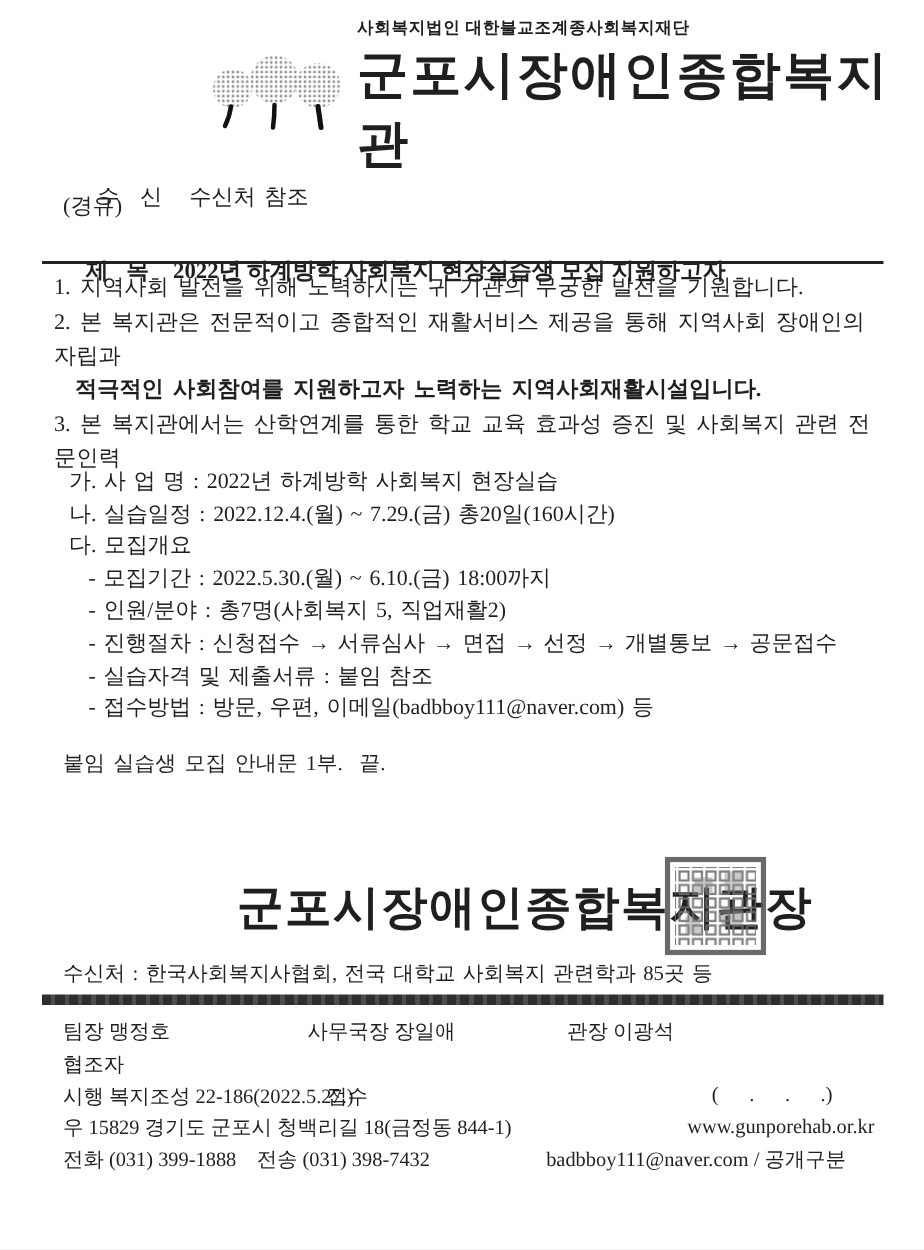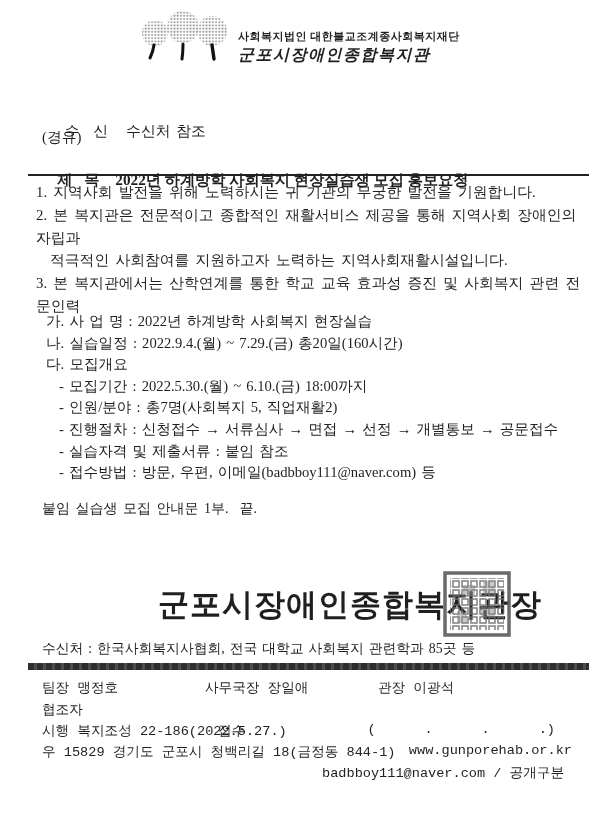--- a/index.html
+++ b/index.html
@@ -7,57 +7,57 @@
   .page {
     position:relative; width:616px; height:833px; margin:0 auto;
     background:#ffffff; color:#1f1f1f;
     font-family:"Liberation Serif","DejaVu Serif",serif;
     overflow:hidden;
   }
   .pre { white-space:pre; }
   .line { position:absolute; white-space:pre; }
 
   
-  .letterhead { position:absolute; left:138px; top:8px; display:flex; align-items:flex-end; }
+  .letterhead { position:absolute; left:138px; top:8px; display:flex; align-items:center; }
   .lh-text { margin-left:6px; }
   .lh-small { font-size:11px; font-weight:bold; letter-spacing:0.5px; margin-top:3px; }
-  .lh-big { font-size:16px; font-weight:bold; letter-spacing:1.5px; margin-top:1px;font-style:italic; }
+  .lh-big { font-size:34px; font-weight:bold; letter-spacing:1.5px; margin-top:1px; }
 
   
   .recv { font-size:14.8px; word-spacing:2px; }
   .recv-label { letter-spacing:4px; margin-right:14px; }
   .subject-line { font-weight:bold; font-size:15.2px; }
   .subject-label { letter-spacing:4px; margin-right:12px; }
   .title-rule { position:absolute; left:28px; width:561px; height:2px; background:#222; }
 
   
   .paras { position:absolute; left:36px; top:181px; width:556px;
            font-size:14.8px; line-height:22.8px; word-spacing:2.5px; }
-  .paras .cont { padding-left:14px; }
+  .paras .cont { padding-left:14px;font-weight:bold; }
 
   
   .details { position:absolute; left:46px; top:311px; width:546px;
              font-size:14.6px; line-height:21.6px; word-spacing:1.5px; }
   .details div { white-space:pre; }
   .details .sub { padding-left:13px; }
   .email-link { }
 
   
   .attach { font-size:14px; word-spacing:2px; }
 
   .sign-title { position:absolute; left:158px; top:584px; font-size:31px;
                 font-weight:bold; letter-spacing:1px; white-space:pre; }
   .stamp { position:absolute; left:443px; top:571px; opacity:0.88; }
 
   .dist { font-size:13.8px; word-spacing:1.5px; }
 
   .thick-bar { position:absolute; left:28px; top:663px; width:561px; height:7px;
                background:repeating-linear-gradient(90deg,#2e2e2e 0 6px,#4d4d4d 6px 9px); }
 
-  .foot { font-size:13.6px;font-family:Liberation Mono, monospace; }
+  .foot { font-size:13.6px; }
 </style>
 </head>
 <body>
 
 <div class="page">
 
   <div class="letterhead">
     <span>
       <svg width="94" height="54" viewBox="0 0 94 54" aria-hidden="true">
         <defs>
@@ -77,34 +77,34 @@
       <div class="lh-small">사회복지법인 대한불교조계종사회복지재단</div>
       <div class="lh-big">군포시장애인종합복지관</div>
     </div>
   </div>
 
   <div class="line recv" style="left:42px; top:105px;">
     <span class="recv-label">수 신</span><span>수신처 참조</span>
   </div>
   <div class="line recv" style="left:42px; top:128px;">(경유)</div>
   <div class="line subject-line" style="left:42px; top:152px;">
-    <span class="subject-label">제 목</span><span>2022년 하계방학 사회복지 현장실습생 모집 홍보요청</span>
+    <span class="subject-label">제 목</span><span>2022년 하계방학 사회복지 현장실습생 모집 지원하고자</span>
   </div>
   <div class="title-rule" style="top:174px;"></div>
 
   <div class="paras">
     <div>1. 지역사회 발전을 위해 노력하시는 귀 기관의 무궁한 발전을 기원합니다.</div>
     <div>2. 본 복지관은 전문적이고 종합적인 재활서비스 제공을 통해 지역사회 장애인의 자립과</div>
     <div class="cont">적극적인 사회참여를 지원하고자 노력하는 지역사회재활시설입니다.</div>
     <div>3. 본 복지관에서는 산학연계를 통한 학교 교육 효과성 증진 및 사회복지 관련 전문인력</div>
   </div>
 
   <div class="details">
     <div>가. 사 업 명 : 2022년 하계방학 사회복지 현장실습</div>
-    <div>나. 실습일정 : 2022.9.4.(월) ~ 7.29.(금) 총20일(160시간)</div>
+    <div>나. 실습일정 : 2022.12.4.(월) ~ 7.29.(금) 총20일(160시간)</div>
     <div>다. 모집개요</div>
     <div class="sub">- 모집기간 : 2022.5.30.(월) ~ 6.10.(금) 18:00까지</div>
     <div class="sub">- 인원/분야 : 총7명(사회복지 5, 직업재활2)</div>
     <div class="sub">- 진행절차 : 신청접수 → 서류심사 → 면접 → 선정 → 개별통보 → 공문접수</div>
     <div class="sub">- 실습자격 및 제출서류 : 붙임 참조</div>
     <div class="sub"><span class="pre">- 접수방법 : 방문, 우편, 이메일(</span><span class="email-link">badbboy111@naver.com</span><span class="pre">) 등</span></div>
   </div>
 
   <div class="line attach" style="left:42px; top:500px;">붙임 실습생 모집 안내문 1부.  끝.</div>
 
@@ -133,17 +133,18 @@
   <div class="line foot" style="left:205px; top:679px;">사무국장 장일애</div>
   <div class="line foot" style="left:378px; top:679px;">관장 이광석</div>
 
   <div class="line foot" style="left:42px; top:701px;">협조자</div>
 
   <div class="line foot" style="left:42px; top:722px;">시행 복지조성 22-186(2022.5.27.)</div>
   <div class="line foot" style="left:218px; top:722px;">접수</div>
   <div class="line foot" style="right:61px; top:722px;">(      .      .      .)</div>
 
   <div class="line foot" style="left:42px; top:743px;">우 15829 경기도 군포시 청백리길 18(금정동 844-1)</div>
-  <div class="line foot" style="right:44px; top:743px;">www.gunporehab.or.kr</div>
+  <div class="line foot" style="right:33px; top:743px;">www.gunporehab.or.kr</div>
 
+  <div class="line foot" style="left:42px; top:764px;">전화 (031) 399-1888    전송 (031) 398-7432</div>
   <div class="line foot" style="right:52px; top:764px;">badbboy111@naver.com / 공개구분</div>
 
 </div>
 
 </body></html>

